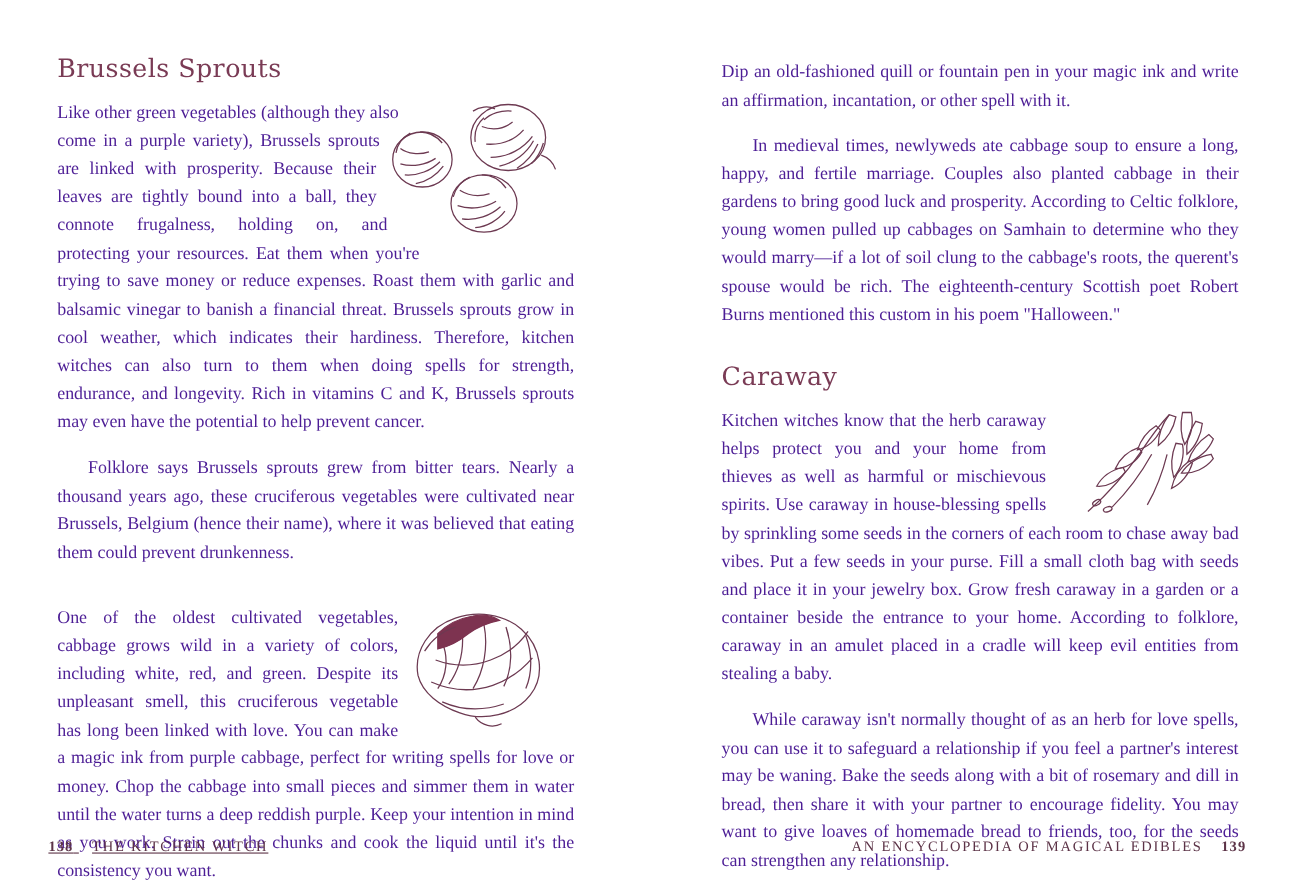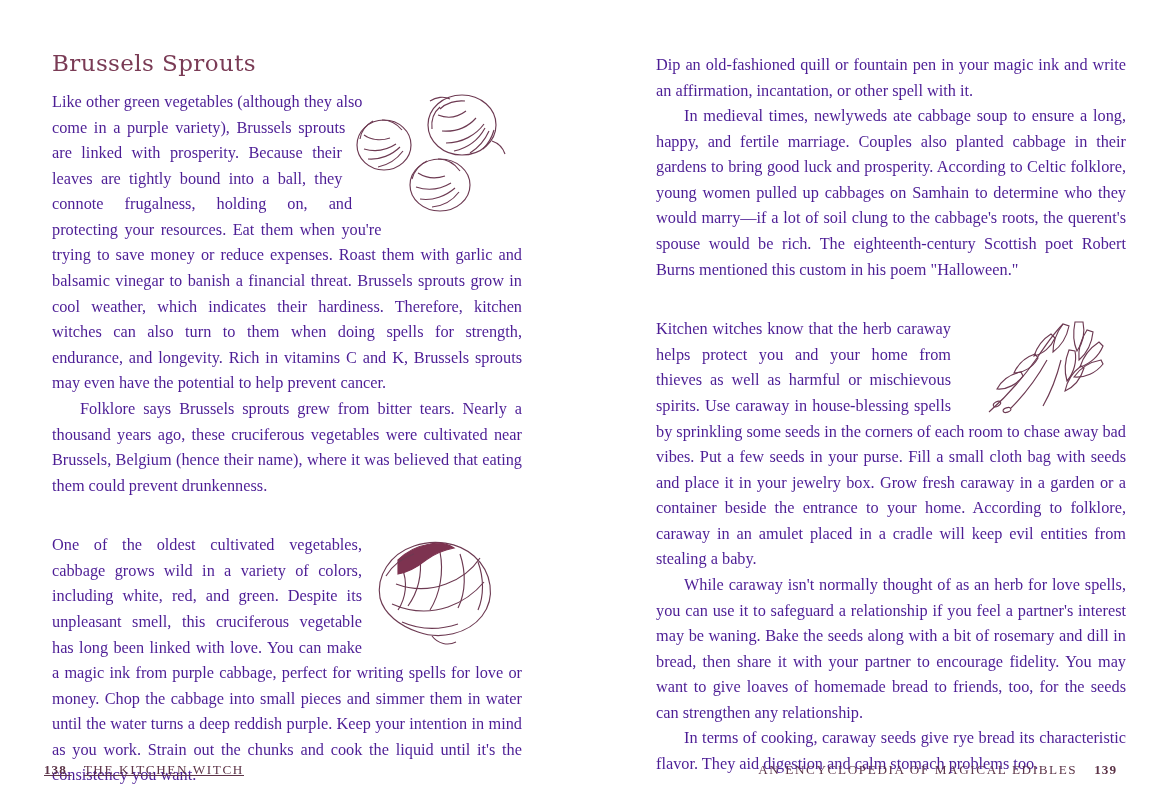--- a/index.html
+++ b/index.html
@@ -47,21 +47,21 @@
   p.body {
     font-size: 16.3px;
     line-height: 1.57;
     margin: 0;
     text-align: justify;
     color: #4c1d95;
     hyphens: none;
   }
   p.body + p.body {
     text-indent: 28px;
-    margin-top: 0;
+    margin-top: 16px;
   }
   .spacer-lg { height: 34px; }
 
   .footer {
     position: absolute;
     bottom: 38px;
     left: 0;
     width: 1173px;
     font-family: "Liberation Serif", serif;
     font-size: 13.2px;
@@ -70,21 +70,21 @@
   }
   .footer-left {
     position: absolute;
     left: 44px;
     top: 0;
     white-space: nowrap;
     text-decoration: underline;
   }
   .footer-right {
     position: absolute;
-    right: 56px;
+    right: 40px;
     top: 0;
     white-space: nowrap;
     text-align: left;
   }
   .folio {
     font-weight: bold;
     letter-spacing: 1px;
   }
 
   .wrap-sprouts {
@@ -158,20 +158,21 @@
       <p class="body">One of the oldest cultivated vegetables, cabbage grows wild in a variety of colors, including white, red, and green. Despite its unpleasant smell, this cruciferous vegetable has long been linked with love. You can make a magic ink from purple cabbage, perfect for writing spells for love or money. Chop the cabbage into small pieces and simmer them in water until the water turns a deep reddish purple. Keep your intention in mind as you work. Strain out the chunks and cook the liquid until it's the consistency you want.</p>
     </div>
 
     <div class="col col-right">
 
       <p class="body">Dip an old-fashioned quill or fountain pen in your magic ink and write an affirmation, incantation, or other spell with it.</p>
       <p class="body">In medieval times, newlyweds ate cabbage soup to ensure a long, happy, and fertile marriage. Couples also planted cabbage in their gardens to bring good luck and prosperity. According to Celtic folklore, young women pulled up cabbages on Samhain to determine who they would marry—if a lot of soil clung to the cabbage's roots, the querent's spouse would be rich. The eighteenth-century Scottish poet Robert Burns mentioned this custom in his poem "Halloween."</p>
 
       <div class="spacer-lg"></div>
 
+      <h2 class="section-title">Caraway</h2>
 
       <div class="wrap-caraway">
         <svg width="175" height="100" viewBox="0 0 175 100" fill="none" stroke="#6d3a52" stroke-width="1.15">
 
           <path d="M38 96c18-16 34-34 48-54 8-12 16-24 26-34"></path>
           <path d="M60 92c14-14 26-30 36-48"></path>
           <path d="M92 90c8-14 14-30 18-46"></path>
 
           <path d="M112 8c-6 8-10 18-10 28 8-6 14-16 16-26zM124 6c-2 10-2 20 2 29 6-8 8-19 6-29z"></path>
           <path d="M136 14c-6 9-9 20-8 30 8-7 13-18 14-28zM148 26c-9 6-16 15-19 25 10-3 19-11 23-21z"></path>

